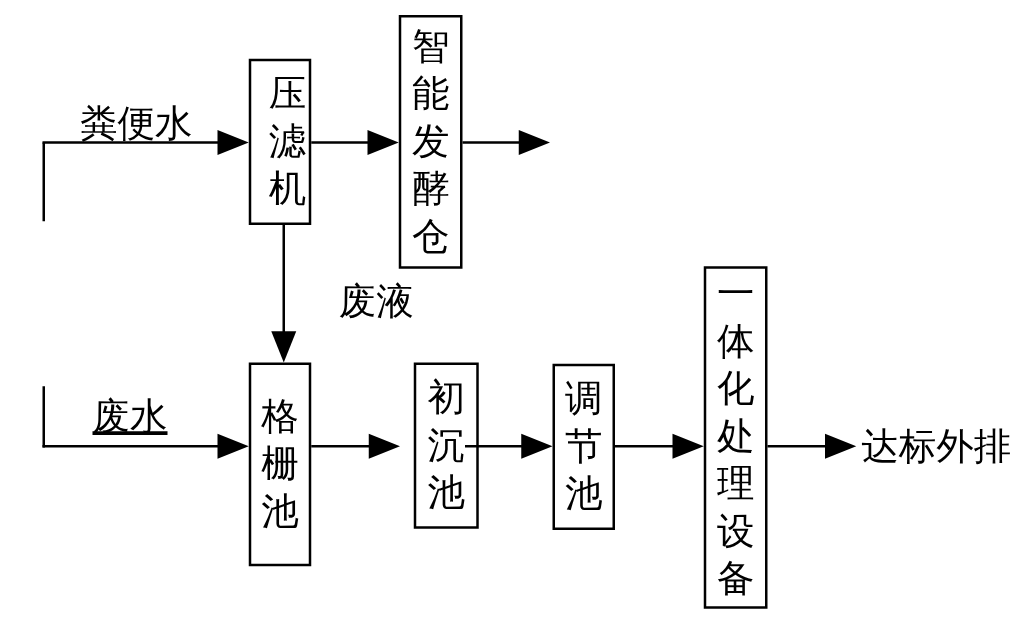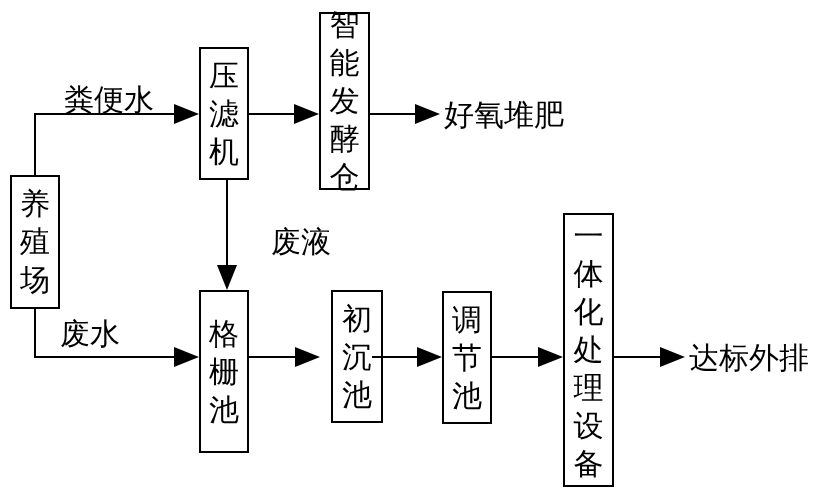--- a/index.html
+++ b/index.html
@@ -49,41 +49,39 @@
     border-left: 10px solid transparent;
     border-right: 10px solid transparent;
     border-top: 25px solid #000000;
   }
 </style>
 </head>
 <body>
 
 <div id="canvas">
 
-  <div class="node" style="left:10px; top:175px; width:50px; height:134px;">养殖场</div>
 
-  <div class="node" style="left:199px; top:47px; width:50px; height:133px;">压滤机</div>
+  <div class="node" style="left:199px; top:47px; width:50px; height:133px;text-align:right;">压滤机</div>
 
-  <div class="node" style="left:319px; top:12px; width:51px; height:178px;">智能发酵仓</div>
+  <div class="node" style="left:319px; top:12px; width:51px; height:203px;">智能发酵仓</div>
 
   <div class="node" style="left:199px; top:290px; width:50px; height:163px;">格栅池</div>
 
   <div class="node" style="left:320px; top:290px; width:52px; height:133px;margin-left:11px;">初沉池</div>
 
   <div class="node" style="left:442px; top:291px; width:50px; height:133px;text-align:center;">调节池</div>
 
   <div class="node" style="left:563px; top:213px; width:51px; height:274px;">一体化处理设备</div>
 
   <div class="lbl" style="left:64px; top:84px;">粪便水</div>
 
   <div class="lbl" style="left:231px; top:226px;margin-left:40px;">废液</div>
 
-  <div class="lbl" style="left:60px; top:318px;">废水</div>
+  <div class="lbl" style="left:74px; top:318px;text-decoration:underline;">废水</div>
 
-  <div class="lbl" style="left:444px; top:99px;">好氧堆肥</div>
 
   <div class="lbl" style="left:689px; top:342px;">达标外排</div>
 
   <div class="vline" style="left:34px; top:114px; height:63px;"></div>
   <div class="hline" style="left:34px; top:113px; width:141px;"></div>
   <div class="arr-r" style="left:174px; top:104px;"></div>
 
   <div class="hline" style="left:249px; top:113px; width:46px;"></div>
   <div class="arr-r" style="left:294px; top:104px;"></div>
 

